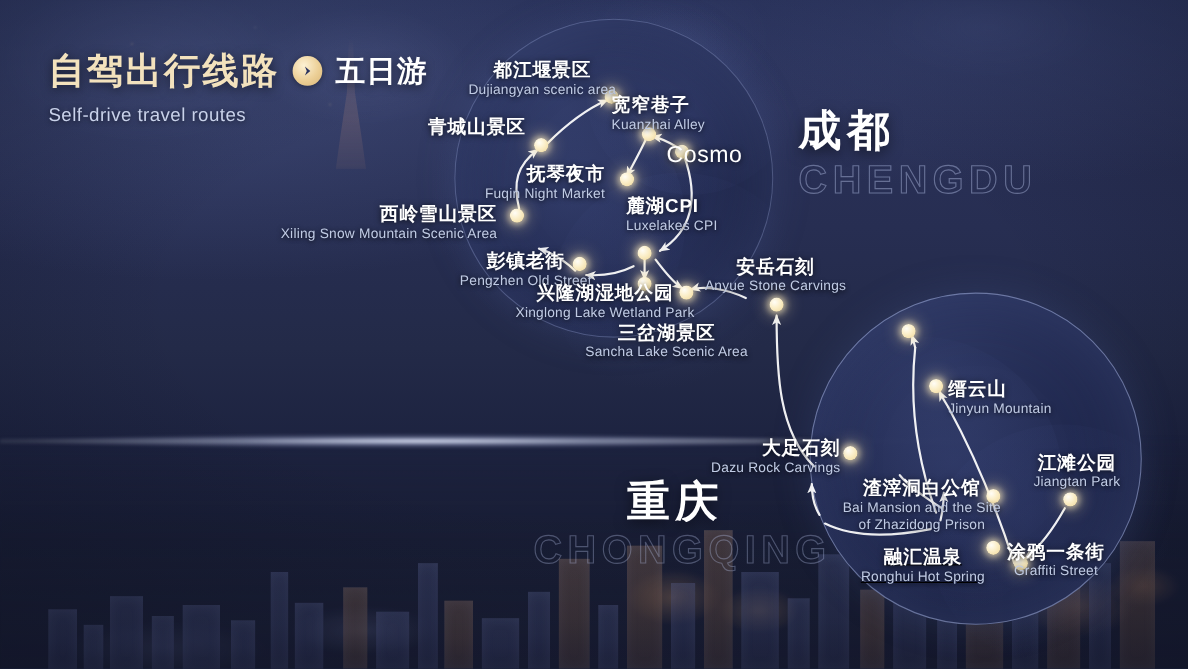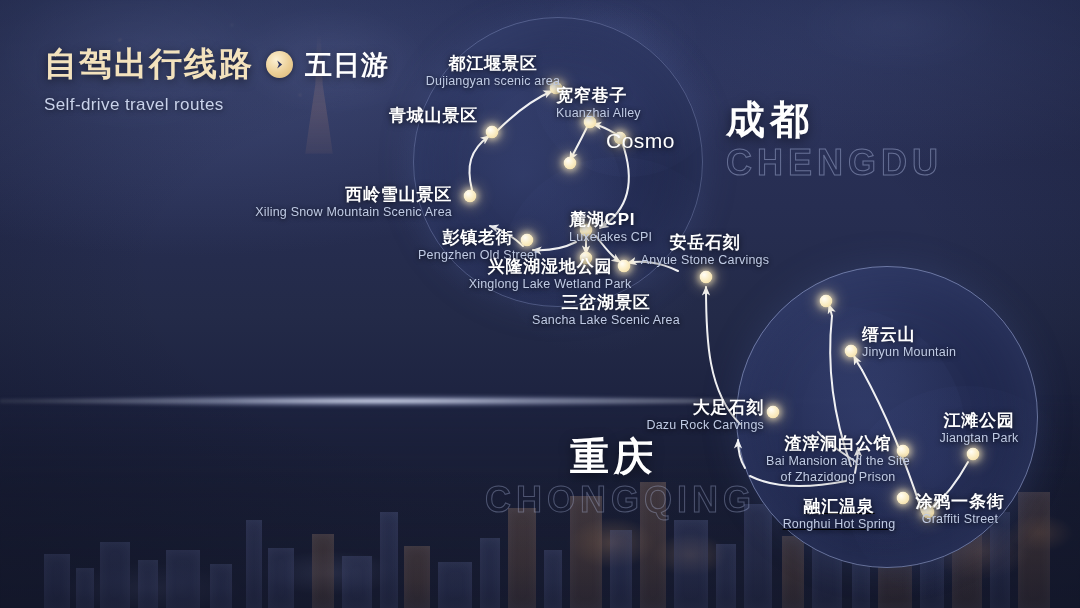--- a/index.html
+++ b/index.html
@@ -376,22 +376,26 @@
 
   <div class="poi" style="left:556px; top:86px;">
     <div class="cn">宽窄巷子</div>
     <div class="en">Kuanzhai Alley</div>
   </div>
 
   <div class="poi" id="poi-cosmo" style="left:606px; top:129px;">
     <div class="cn">Cosmo</div>
   </div>
 
-
-  <div class="poi" style="left:569px; top:178px;margin-top:32px;">
+  <div class="poi r" style="left:400px; top:149px; width:150px;">
+    <div class="cn">抚琴夜市</div>
+    <div class="en">Fuqin Night Market</div>
+  </div>
+
+  <div class="poi" style="left:569px; top:178px;">
     <div class="cn">麓湖CPI</div>
     <div class="en">Luxelakes CPI</div>
   </div>
 
   <div class="poi r" style="left:232px; top:185px; width:220px;">
     <div class="cn">西岭雪山景区</div>
     <div class="en">Xiling Snow Mountain Scenic Area</div>
   </div>
 
   <div class="poi c" style="left:390px; top:228px; width:176px;">
@@ -408,21 +412,21 @@
     <div class="cn">三岔湖景区</div>
     <div class="en">Sancha Lake Scenic Area</div>
   </div>
 
   <div class="poi c" style="left:612px; top:233px; width:186px;">
     <div class="cn">安岳石刻</div>
     <div class="en">Anyue Stone Carvings</div>
   </div>
 
 
-  <div class="poi" style="left:862px; top:325px;">
+  <div class="poi" style="left:862px; top:344px;">
     <div class="cn">缙云山</div>
     <div class="en">Jinyun Mountain</div>
   </div>
 
   <div class="poi r" style="left:594px; top:398px; width:170px;">
     <div class="cn">大足石刻</div>
     <div class="en">Dazu Rock Carvings</div>
   </div>
 
   <div class="poi c two" style="left:740px; top:434px; width:196px;">

